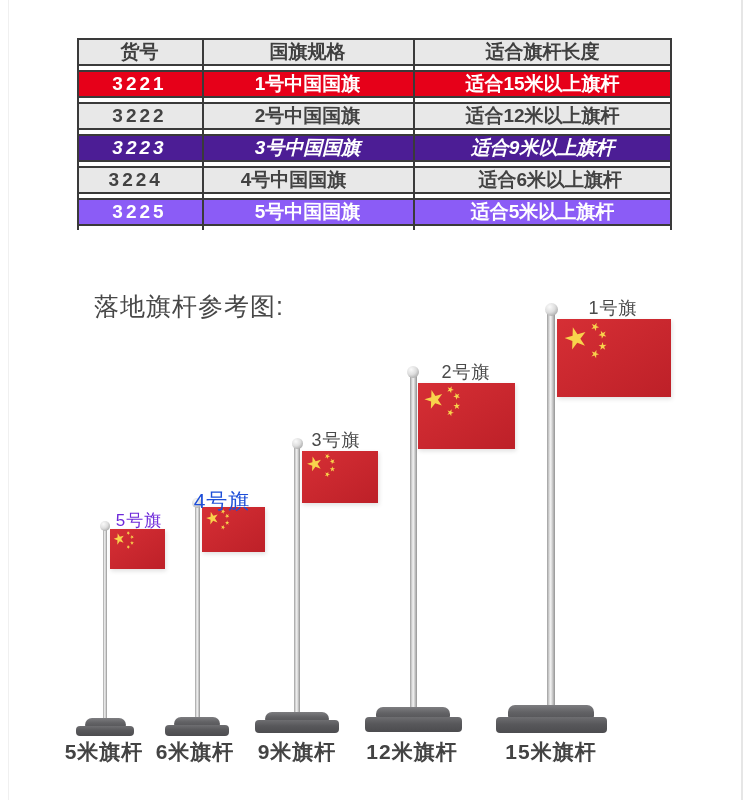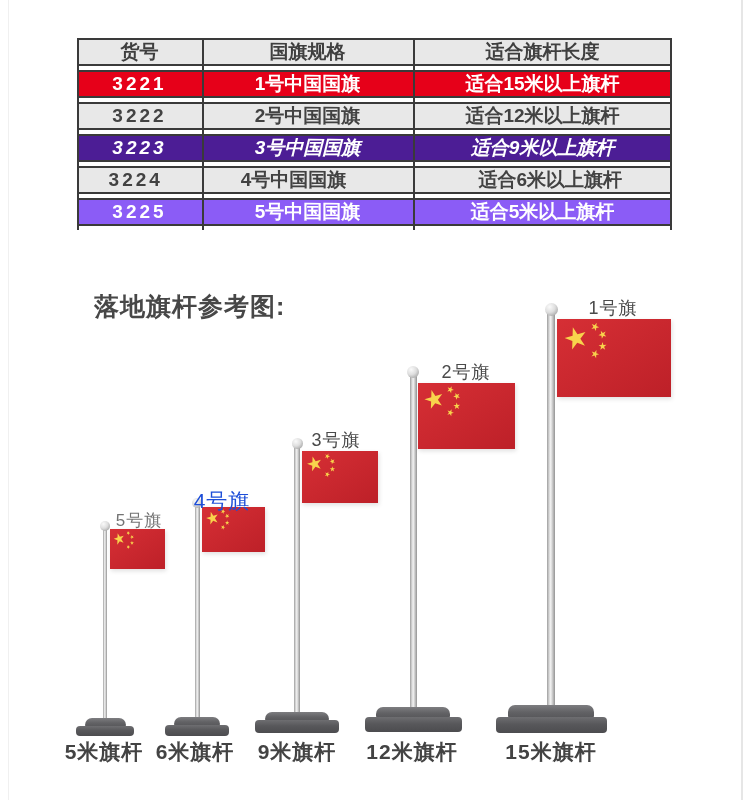--- a/index.html
+++ b/index.html
@@ -27,21 +27,21 @@
   }
   .cell.c0{width:125px;border-radius:11px;}
   .cell.c1{width:211px;}
   .cell.c2{width:259px;}
   .cell.sku{letter-spacing:3px;}
   .vline{position:absolute;top:0;bottom:0;width:2px;background:#3a3a3a;}
 
   
   .diagram-title{
     position:absolute;left:94px;top:290px;
-    font-size:25px;font-weight:700;color:#474747;letter-spacing:1px;
+    font-size:25px;font-weight:400;color:#474747;letter-spacing:1px;
   }
   .flagpole-diagram{position:absolute;left:0;top:0;width:750px;height:800px;}
   .pole{
     position:absolute;
     background:linear-gradient(to right,#9e9e9e 0%,#d8d8d8 28%,#f2f2f2 46%,#cfcfcf 66%,#939393 100%);
     border-radius:1px;
   }
   .ball{
     position:absolute;border-radius:50%;
     background:radial-gradient(circle at 35% 30%,#fafafa 0%,#dedede 45%,#aeaeae 78%,#8f8f8f 100%);
@@ -129,21 +129,21 @@
             <polygon points="4.17,2.12 5.39,3.92 7.49,3.32 6.15,5.04 7.37,6.85 5.32,6.10 3.98,7.82 4.05,5.64 2.00,4.90 4.10,4.30" fill="#f8d34c"></polygon>
             <polygon points="9.06,2.57 9.58,1.96 9.17,1.28 9.91,1.59 10.43,0.99 10.36,1.78 11.10,2.10 10.32,2.28 10.25,3.07 9.84,2.39" fill="#f8d34c"></polygon>
             <polygon points="10.91,4.16 11.63,3.80 11.52,3.01 12.07,3.59 12.79,3.23 12.42,3.94 12.97,4.51 12.19,4.38 11.81,5.08 11.70,4.29" fill="#f8d34c"></polygon>
             <polygon points="10.94,6.70 11.74,6.67 11.96,5.90 12.23,6.65 13.03,6.62 12.40,7.12 12.68,7.87 12.02,7.42 11.39,7.91 11.61,7.14" fill="#f8d34c"></polygon>
             <polygon points="9.14,8.31 9.89,8.59 10.39,7.97 10.35,8.77 11.10,9.05 10.33,9.26 10.29,10.06 9.85,9.39 9.08,9.60 9.58,8.98" fill="#f8d34c"></polygon>
           </svg>
         </div>
         <div class="ball" style="left: 100px; top: 521px; width: 10px; height: 10px;"></div>
         <div class="base-upper" style="left: 84.5px; top: 718px; width: 41px; height: 9px;"></div>
         <div class="base-lower" style="left: 76px; top: 726px; width: 58px; height: 10px;"></div>
-        <div class="flag-label" style="left: 139px; top: 509px; font-size: 17px; color: #737373; text-align: center;">5号旗</div>
+        <div class="flag-label" style="left: 139px; top: 509px; font-size: 17px; color: #6d28d9; text-align: center;">5号旗</div>
         <div class="pole-label" style="left: 104px; top: 738px;">5米旗杆</div>
       </div>
       <div>
         <div class="pole" style="left: 194.5px; top: 503px; width: 5px; height: 218px;"></div>
         <div class="flag" style="left: 202px; top: 507px; width: 63px; height: 45px;">
           <svg viewBox="0 0 30 20" preserveAspectRatio="none">
             <defs>
               <linearGradient id="fgrad" x1="0" y1="0" x2="1" y2="1">
                 <stop offset="0" stop-color="#d62f35"></stop>
                 <stop offset="1" stop-color="#bd2028"></stop>

